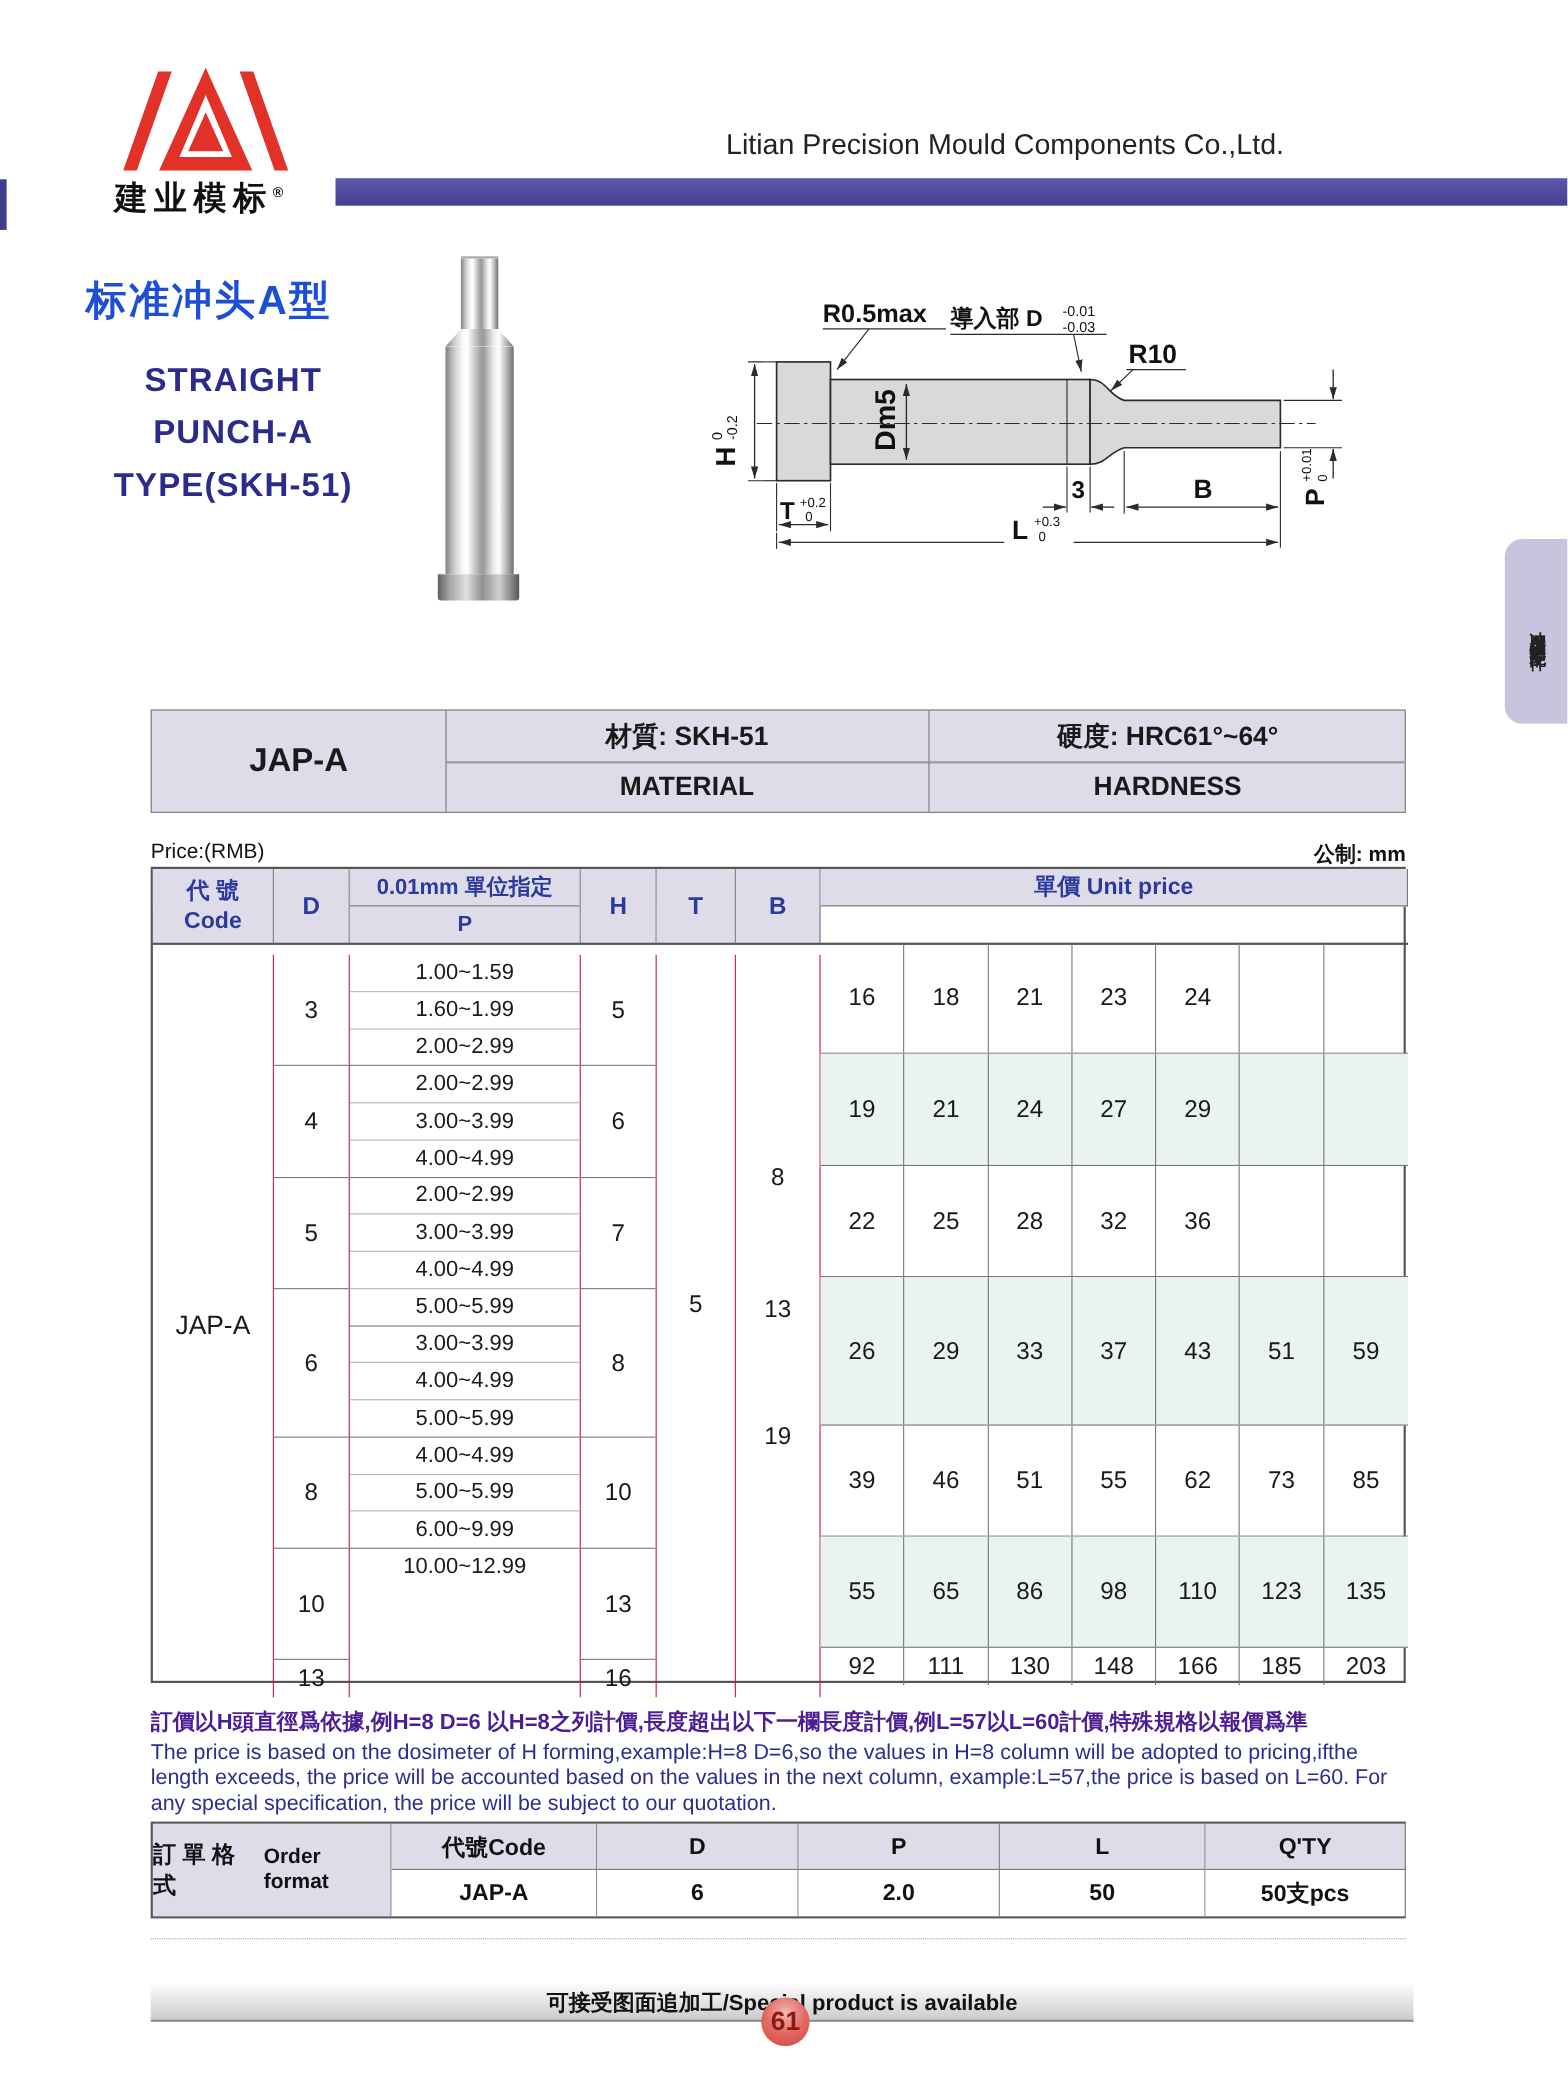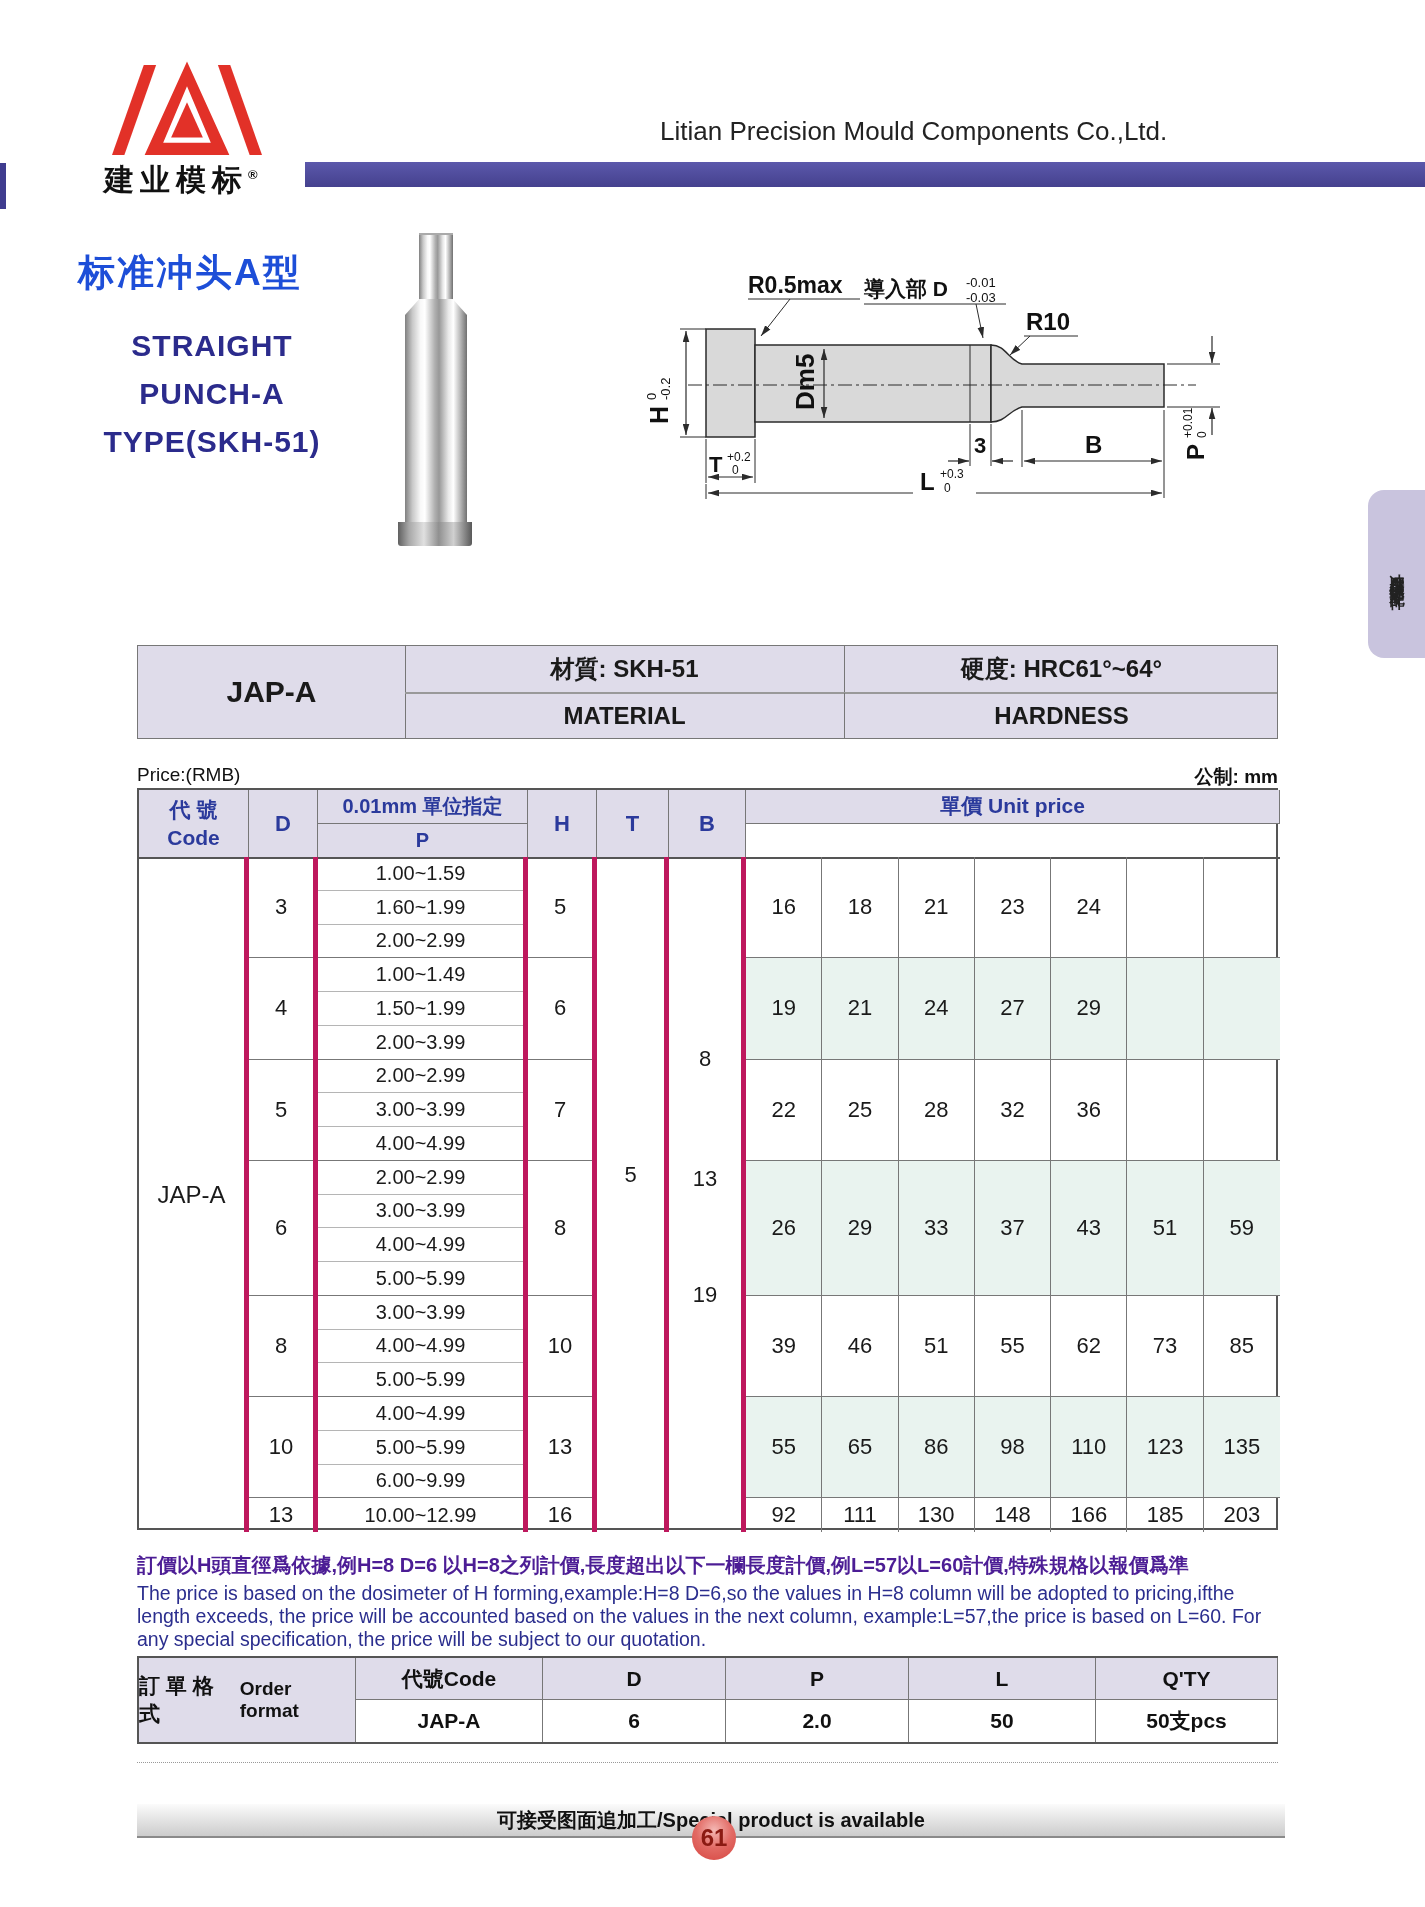--- a/index.html
+++ b/index.html
@@ -60,21 +60,21 @@
   .hd-h{left:389px;top:0;width:69px;height:67px;font-size:22px;}
   .hd-t{left:458px;top:0;width:72px;height:67px;font-size:22px;}
   .hd-b{left:530px;top:0;width:77px;height:67px;font-size:22px;}
   .hd-unit{left:607px;top:0;width:534px;height:33.5px;font-size:21px;border-right:none;border-bottom:1px solid #777;}
   .hd-lrow{left:607px;top:33.5px;width:534px;height:33.5px;display:grid;grid-template-columns:repeat(7,1fr);background:#dfdcea;}
   .hd-lrow div{display:flex;align-items:center;justify-content:center;font-size:20px;font-weight:bold;color:#2b3a9c;border-right:1px solid #777;box-sizing:border-box;}
   .hd-lrow div:last-child{border-right:none;}
   .ptable .hd-bot{position:absolute;left:0;top:67px;width:1141px;border-top:2px solid #555;}
 
   .tbody{position:absolute;left:0;top:67px;width:1141px;height:675px;}
-  .col{position:absolute;top:0;height:675px;box-sizing:border-box;border-right:5px solid #be185d;}
+  .col{position:absolute;top:11px;height:675px;box-sizing:border-box;border-right:1px solid #be185d;}
   .col-code{left:0;width:110px;display:flex;align-items:center;justify-content:center;font-size:24px;}
   .col-d{left:110px;width:69px;}
   .col-p{left:179px;width:210px;}
   .col-h{left:389px;width:69px;}
   .col-t{left:458px;width:72px;}
   .col-b{left:530px;width:77px;}
   .price-area{position:absolute;left:607px;top:0;width:534px;height:675px;}
   .gcell{display:flex;align-items:center;justify-content:center;font-size:22px;box-sizing:border-box;border-bottom:1px solid #777;}
   .gcell:last-child{border-bottom:none;}
   .gh3{height:101.25px;}
@@ -277,25 +277,20 @@
       <div class="gcell gh1">13</div>
     </div>
 
     <div class="col col-p">
       <div class="pgroup gh3">
         <div class="prow">1.00~1.59</div>
         <div class="prow">1.60~1.99</div>
         <div class="prow">2.00~2.99</div>
       </div>
       <div class="pgroup gh3">
-        <div class="prow">1.00~1.49</div>
-        <div class="prow">1.50~1.99</div>
-        <div class="prow">2.00~3.99</div>
-      </div>
-      <div class="pgroup gh3">
         <div class="prow">2.00~2.99</div>
         <div class="prow">3.00~3.99</div>
         <div class="prow">4.00~4.99</div>
       </div>
       <div class="pgroup gh4">
         <div class="prow">2.00~2.99</div>
         <div class="prow">3.00~3.99</div>
         <div class="prow">4.00~4.99</div>
         <div class="prow">5.00~5.99</div>
       </div>

